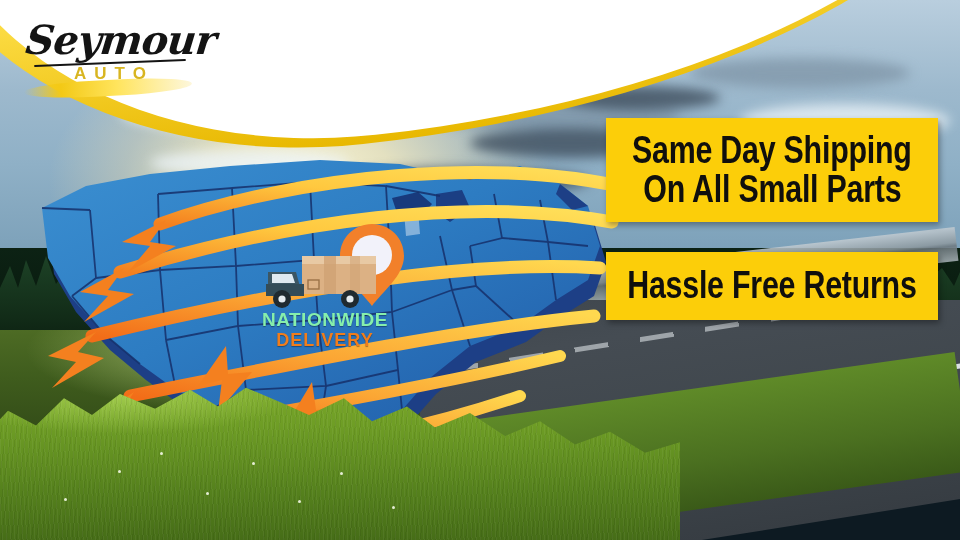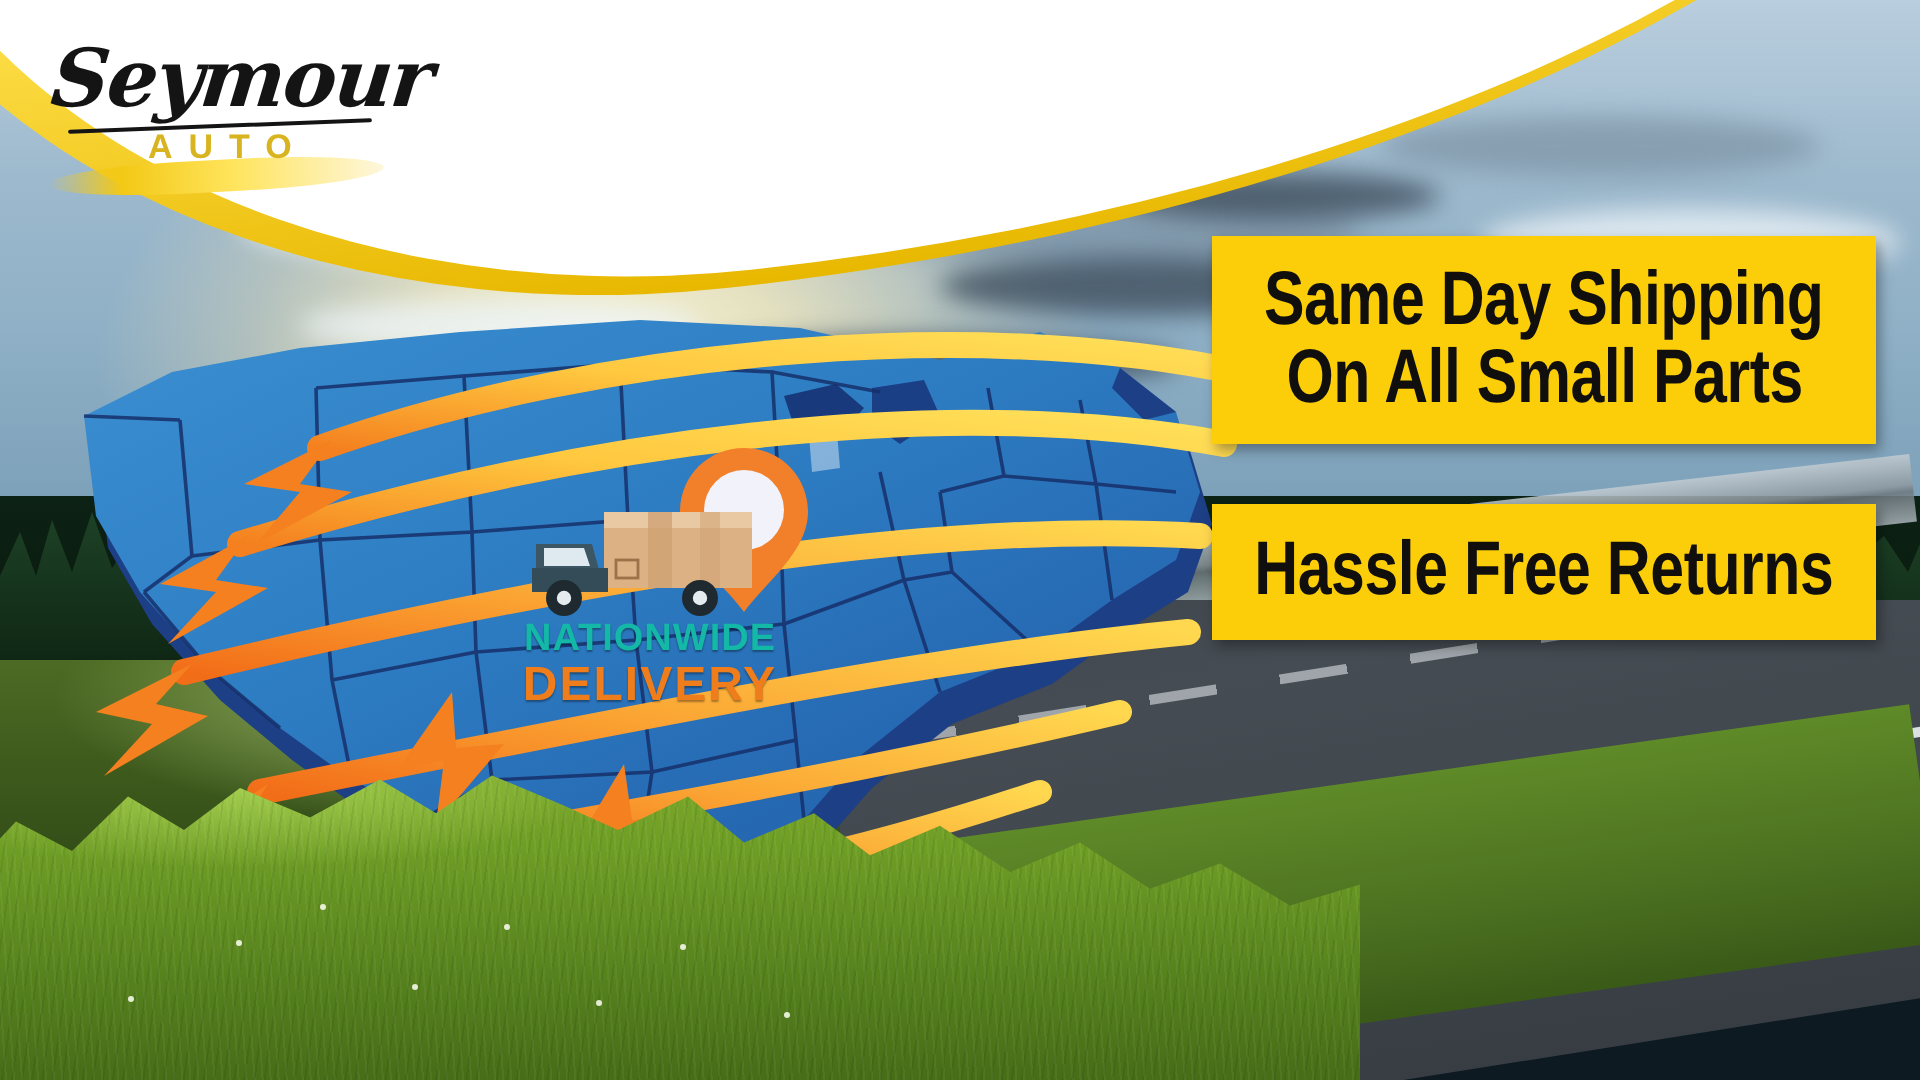--- a/index.html
+++ b/index.html
@@ -164,27 +164,27 @@
   
   #delivery { left:250px; top:222px; width:160px; height:140px; }
   #pin { position:absolute; left:86px; top:0px; }
   #truck { position:absolute; left:12px; top:28px; }
   #dl-text {
     position:absolute; left:0; top:88px; width:150px;
     text-align:center; line-height:1;
   }
   #dl-1 {
     font-family:"Liberation Sans", sans-serif;
-    font-weight:700; font-size:19px; color:#14b8a6;
+    font-weight:700; font-size:19px; color:#86efac;
     letter-spacing:.5px;
     text-shadow:0 1px 1px rgba(0,0,0,.35);
   }
   #dl-2 {
     font-family:"Liberation Sans", sans-serif;
-    font-weight:700; font-size:24px; color:#f07d1c;
+    font-weight:700; font-size:18px; color:#f07d1c;
     letter-spacing:1px; margin-top:2px;
     text-shadow:0 1px 1px rgba(0,0,0,.35);
   }
 
   
   .banner {
     position:absolute;
     background:#fcce09;
     display:flex; flex-direction:column;
     align-items:center; justify-content:center;

